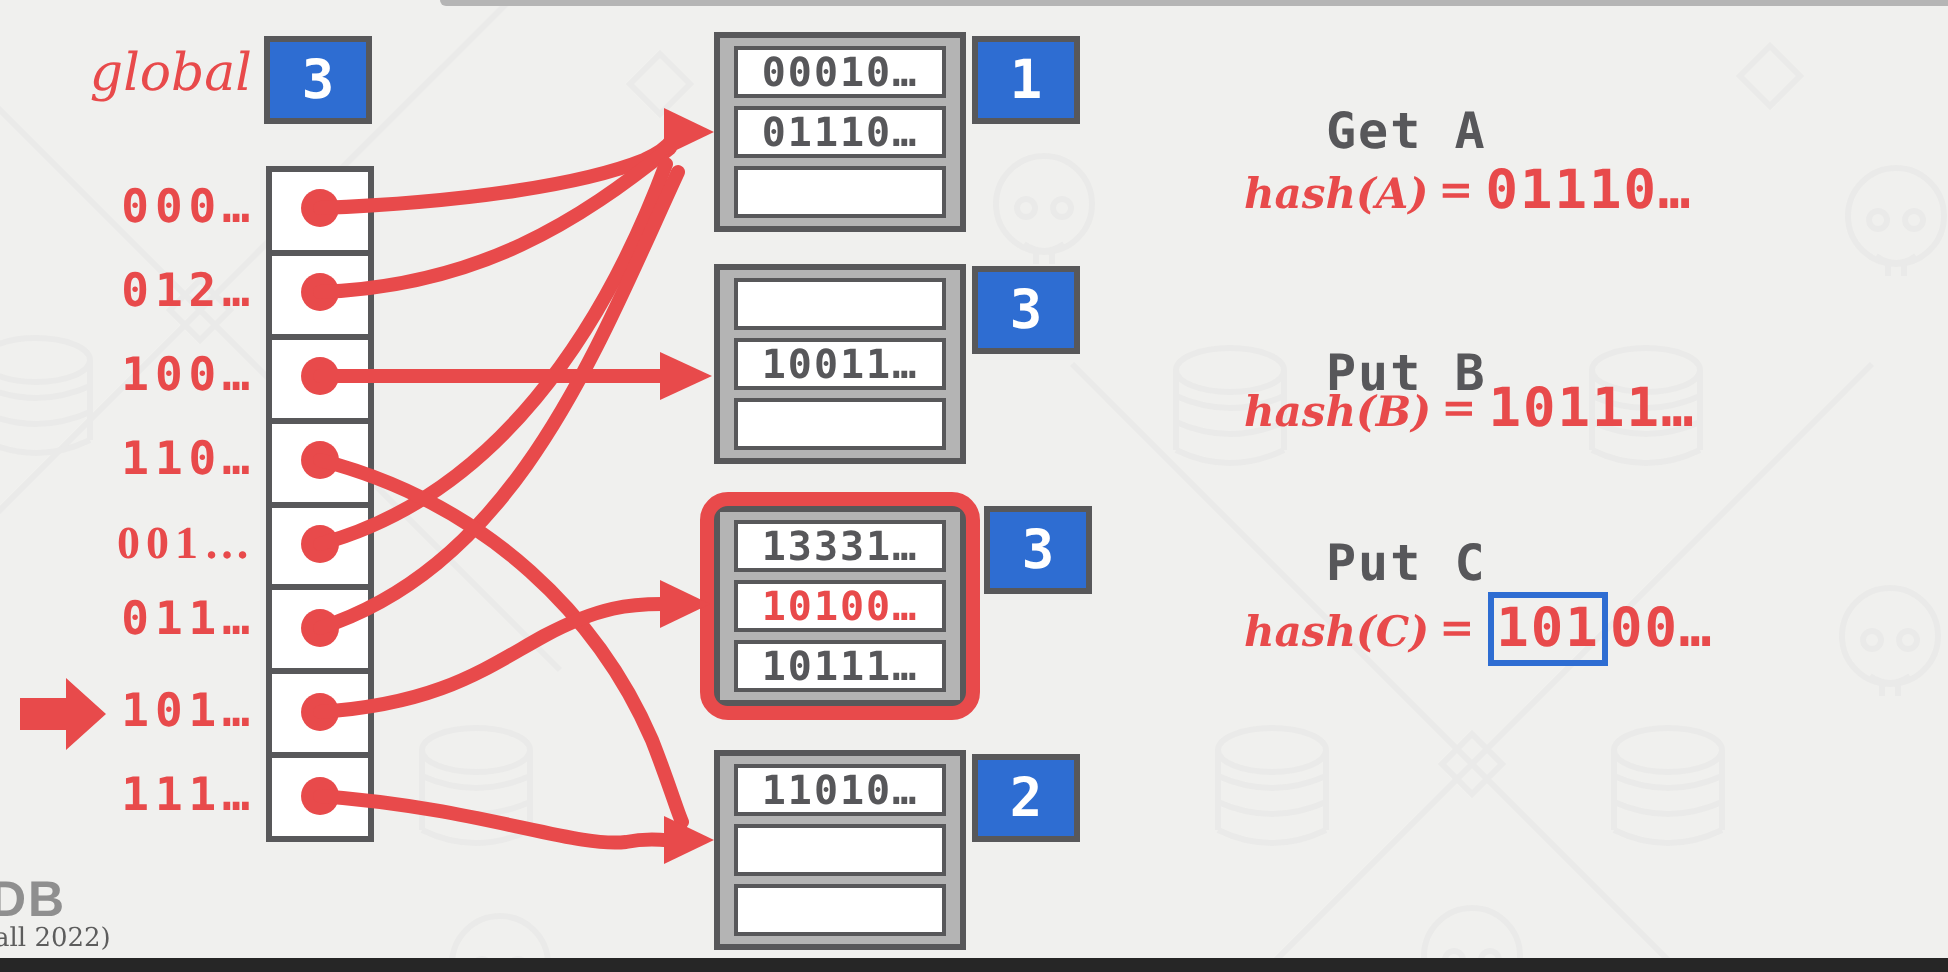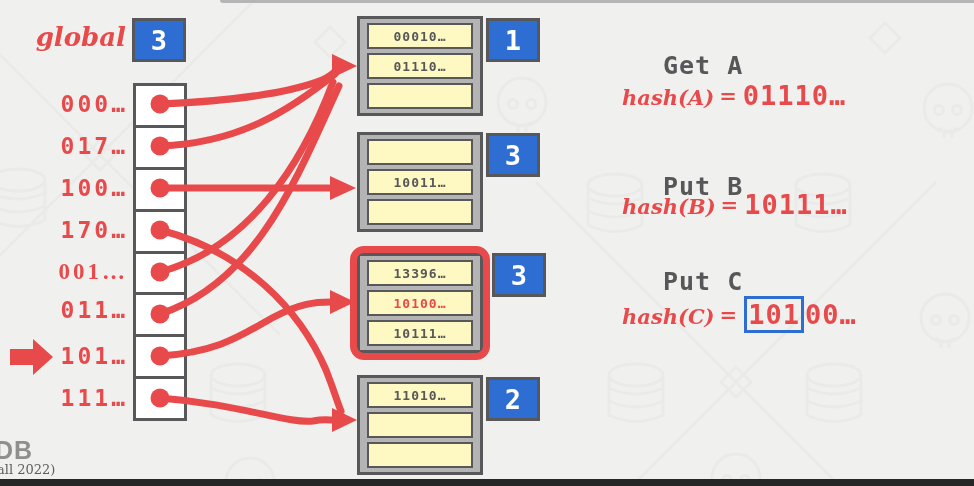--- a/index.html
+++ b/index.html
@@ -13,38 +13,38 @@
   .wm *{stroke:#e6e6e5;fill:none;stroke-width:3;}
   
   .topline{position:absolute;top:0;left:220px;right:0;height:3px;background:#b5b5b5;border-radius:0 0 0 4px;}
   .bottombar{position:absolute;left:0;bottom:0;width:100%;height:7px;background:#262626;}
   .footer-logo{position:absolute;left:-5px;top:436px;font-family:"Liberation Sans",sans-serif;
     font-weight:bold;font-size:25px;color:#8f8f8f;letter-spacing:1px;}
   .footer-caption{position:absolute;left:-3px;top:462px;font-family:"DejaVu Serif",serif;
     font-size:13px;color:#5d5d5d;}
   
   .global-label{position:absolute;left:28px;top:22px;width:98px;text-align:right;
-    font-family:"DejaVu Serif",serif;font-style:italic;font-weight:bold;font-size:26px;color:var(--c-red);}
+    font-family:"DejaVu Serif",serif;font-style:italic;font-weight:normal;font-size:26px;color:var(--c-red);}
   .depth-box{position:absolute;box-sizing:border-box;width:54px;height:44px;
     background:var(--c-blue);border:3px solid var(--c-frame);
     color:#fff;font-weight:bold;font-size:27px;display:flex;align-items:center;justify-content:center;}
   .depth-global{left:132px;top:18px;}
   
   .directory{position:absolute;left:133px;top:83px;width:54px;height:338px;box-sizing:border-box;
     background:#fff;border:3px solid var(--c-frame);display:flex;flex-direction:column;}
   .dir-slot{flex:1;border-top:3px solid var(--c-frame);}
   .dir-slot:first-child{border-top:none;}
   .dir-label{position:absolute;left:26px;width:102px;height:28px;text-align:right;
     font-weight:bold;font-size:23px;letter-spacing:3px;color:var(--c-red);line-height:28px;}
   
   .bucket{position:absolute;left:357px;width:126px;height:100px;box-sizing:border-box;
     background:var(--c-bucket);border:3px solid var(--c-frame);
     display:flex;flex-direction:column;justify-content:space-evenly;align-items:center;}
-  .bslot{box-sizing:border-box;width:106px;height:26px;background:#fef9c3;border:2.5px solid var(--c-frame);
-    font-weight:bold;font-size:13px;letter-spacing:1px;color:var(--c-dark);
+  .bslot{box-sizing:border-box;width:106px;height:26px;background:#ffffff;border:2.5px solid var(--c-frame);
+    font-weight:bold;font-size:20px;letter-spacing:1px;color:var(--c-dark);
     display:flex;align-items:center;justify-content:center;}
   .bslot.red{color:var(--c-red);}
   .bucket-highlight{position:absolute;left:350px;top:246px;width:140px;height:114px;box-sizing:border-box;
     border:7px solid var(--c-red);border-radius:14px;pointer-events:none;}
   
   .arrows{position:absolute;inset:0;pointer-events:none;}
   .arrow{stroke:var(--c-red);stroke-width:7;fill:none;stroke-linecap:round;}
   .ahead,.dot,.blockarrow{fill:var(--c-red);stroke:none;}
   
   .op-action{position:absolute;left:663px;font-weight:bold;font-size:25px;letter-spacing:1px;color:var(--c-dark);}
@@ -98,23 +98,23 @@
 
   <div class="topline"></div>
   <div class="bottombar"></div>
   <div class="footer-logo">DB</div>
   <div class="footer-caption">all 2022)</div>
 
   <div class="global-label">global</div>
   <div class="depth-box depth-global">3</div>
 
   <div class="dir-label" style="top:90px;">000…</div>
-  <div class="dir-label" style="top:132px;">017…</div>
+  <div class="dir-label" style="top:132px;">012…</div>
   <div class="dir-label" style="top:174px;">100…</div>
-  <div class="dir-label" style="top:216px;">170…</div>
+  <div class="dir-label" style="top:216px;">110…</div>
   <div class="dir-label" style="top:258px;font-family:Liberation Serif, serif;">001…</div>
   <div class="dir-label" style="top:296px;">011…</div>
   <div class="dir-label" style="top:342px;">101…</div>
   <div class="dir-label" style="top:384px;">111…</div>
 
   <div class="directory">
     <div class="dir-slot"></div>
     <div class="dir-slot"></div>
     <div class="dir-slot"></div>
     <div class="dir-slot"></div>
@@ -128,21 +128,21 @@
     <div class="bslot">00010…</div>
     <div class="bslot">01110…</div>
     <div class="bslot"></div>
   </div>
   <div class="bucket" style="top:132px;">
     <div class="bslot"></div>
     <div class="bslot">10011…</div>
     <div class="bslot"></div>
   </div>
   <div class="bucket" style="top:253px;">
-    <div class="bslot">13396…</div>
+    <div class="bslot">13331…</div>
     <div class="bslot red">10100…</div>
     <div class="bslot">10111…</div>
   </div>
   <div class="bucket-highlight"></div>
   <div class="bucket" style="top:375px;">
     <div class="bslot">11010…</div>
     <div class="bslot"></div>
     <div class="bslot"></div>
   </div>
 

